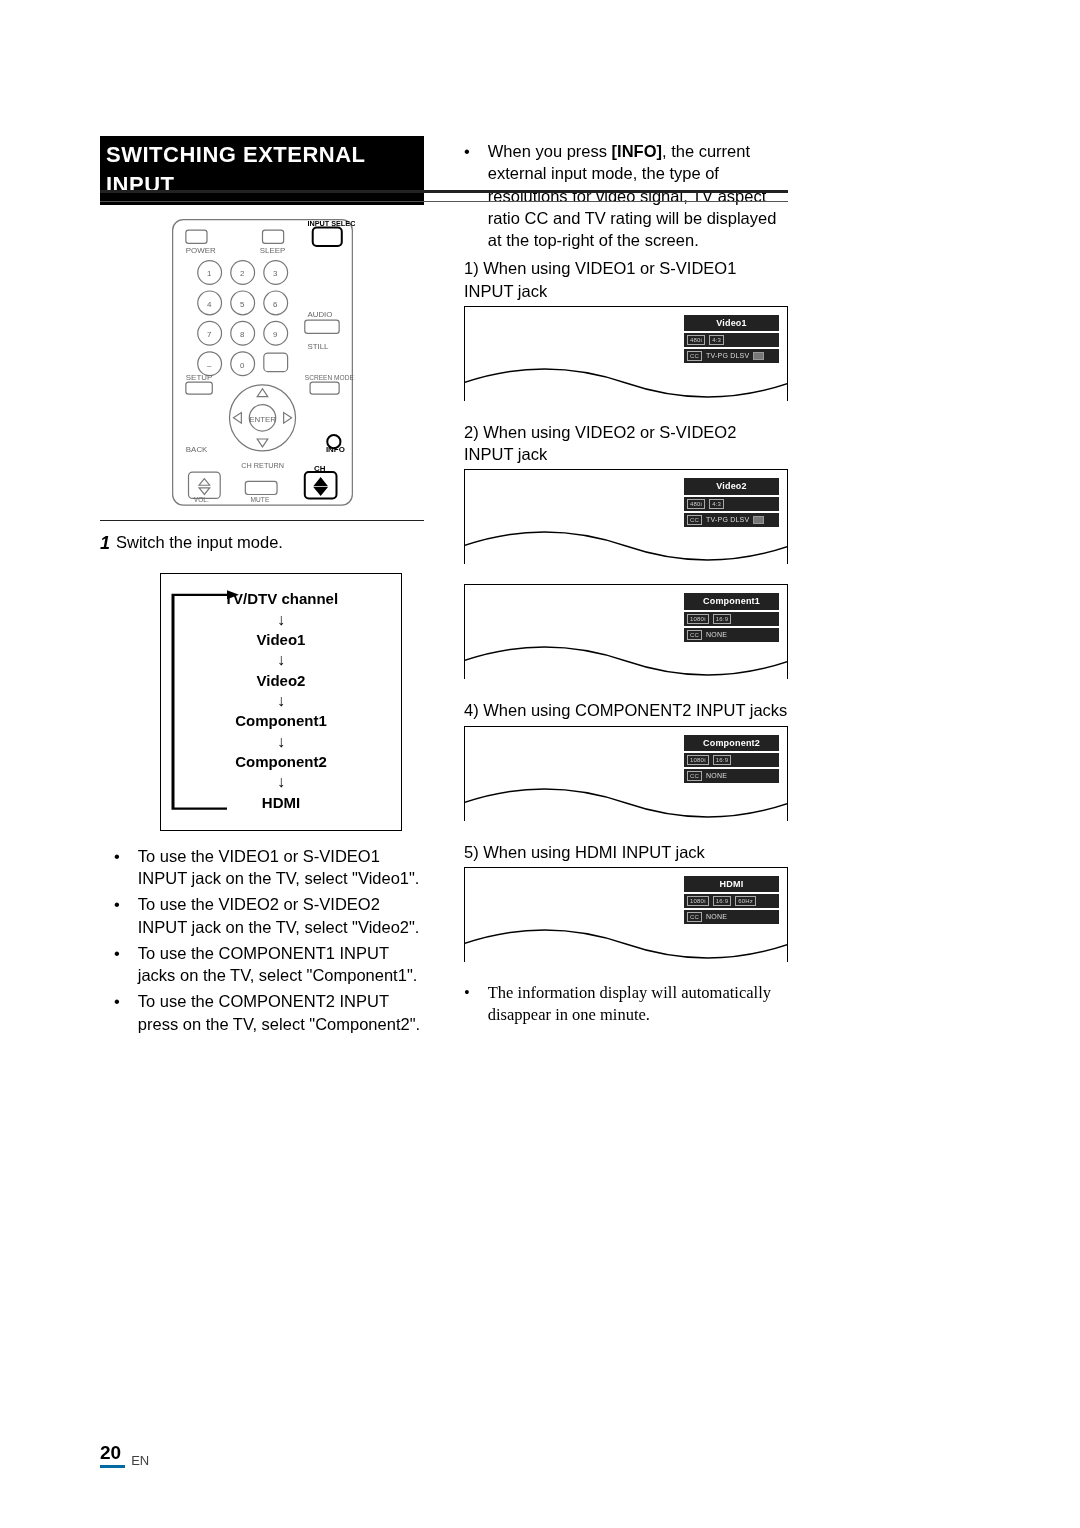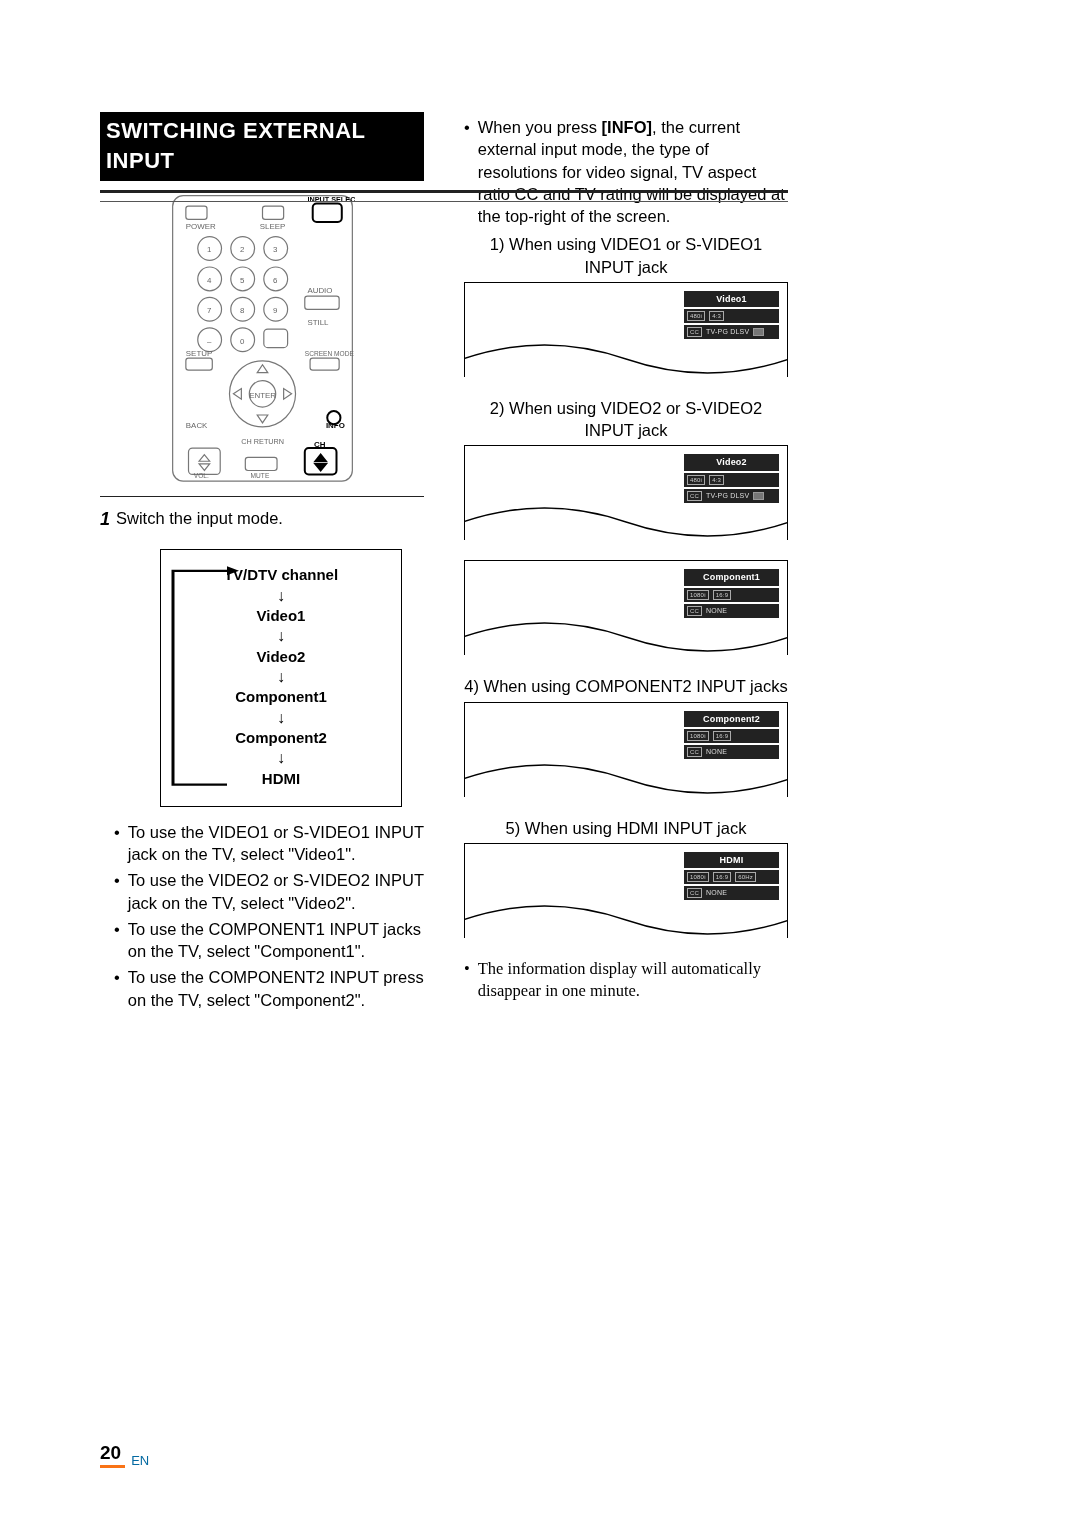--- a/index.html
+++ b/index.html
@@ -8,21 +8,21 @@
     background: #fff;
     font-family: Arial, Helvetica, sans-serif;
     color: #000;
     width: 1080px;
   }
   .page {
     width: 888px;
     height: 1528px;
     position: relative;
     box-sizing: border-box;
-    padding: 72px 100px 0 100px;
+    padding: 96px 100px 0 100px;
   }
   .top-rule {
     position: absolute;
     left: 100px;
     right: 100px;
     top: 190px;
     height: 8px;
     border-top: 3px solid #222;
     border-bottom: 1.2px solid #555;
   }
@@ -58,21 +58,21 @@
     display: flex;
     gap: 6px;
   }
   .step-num {
     font-style: italic;
     font-weight: 700;
     font-size: 18px;
   }
   .bullet {
     display: flex;
-    gap: 8px;
+    gap: 18px;
     margin-left: 18px;
     margin-top: 4px;
   }
   .bullet .dot::before { content: "•"; }
   .flow-box {
     border: 1.5px solid #000;
     width: 240px;
     margin: 18px 0 14px 60px;
     padding: 12px 0 14px 0;
     text-align: center;
@@ -109,21 +109,21 @@
   .remote text {
     font-size: 6px;
     fill: #666;
     font-family: Arial, sans-serif;
   }
   .remote .hl { stroke: #000; stroke-width: 2; }
   .remote .hltxt { fill: #000; font-weight: 700; }
 
   
   .screen-wrap { margin: 6px 0 20px 0; }
-  .screen-title { margin-bottom: 4px; text-align: center; }
+  .screen-title { margin-bottom: 4px; }
   .screen {
     position: relative;
     height: 95px;
     border-top: 1.5px solid #000;
     border-left: 1.5px solid #000;
     border-right: 1.5px solid #000;
     box-sizing: border-box;
     overflow: hidden;
   }
   .screen svg.curve {
@@ -168,26 +168,26 @@
     position: absolute;
     left: 100px;
     bottom: 60px;
     display: flex;
     align-items: flex-end;
     gap: 6px;
   }
   .pagenum {
     font-weight: 700;
     font-size: 19px;
-    border-bottom: 3px solid #f97316;
+    border-bottom: 3px solid #0369a1;
     padding: 0 4px 1px 0;
   }
   .pagelang {
     font-size: 13px;
-    color: #0369a1;
+    color: #404040;
   }
 </style>
 </head>
 <body>
 
 <div class="page">
   <div class="top-rule"></div>
 
   <div class="columns">
 

